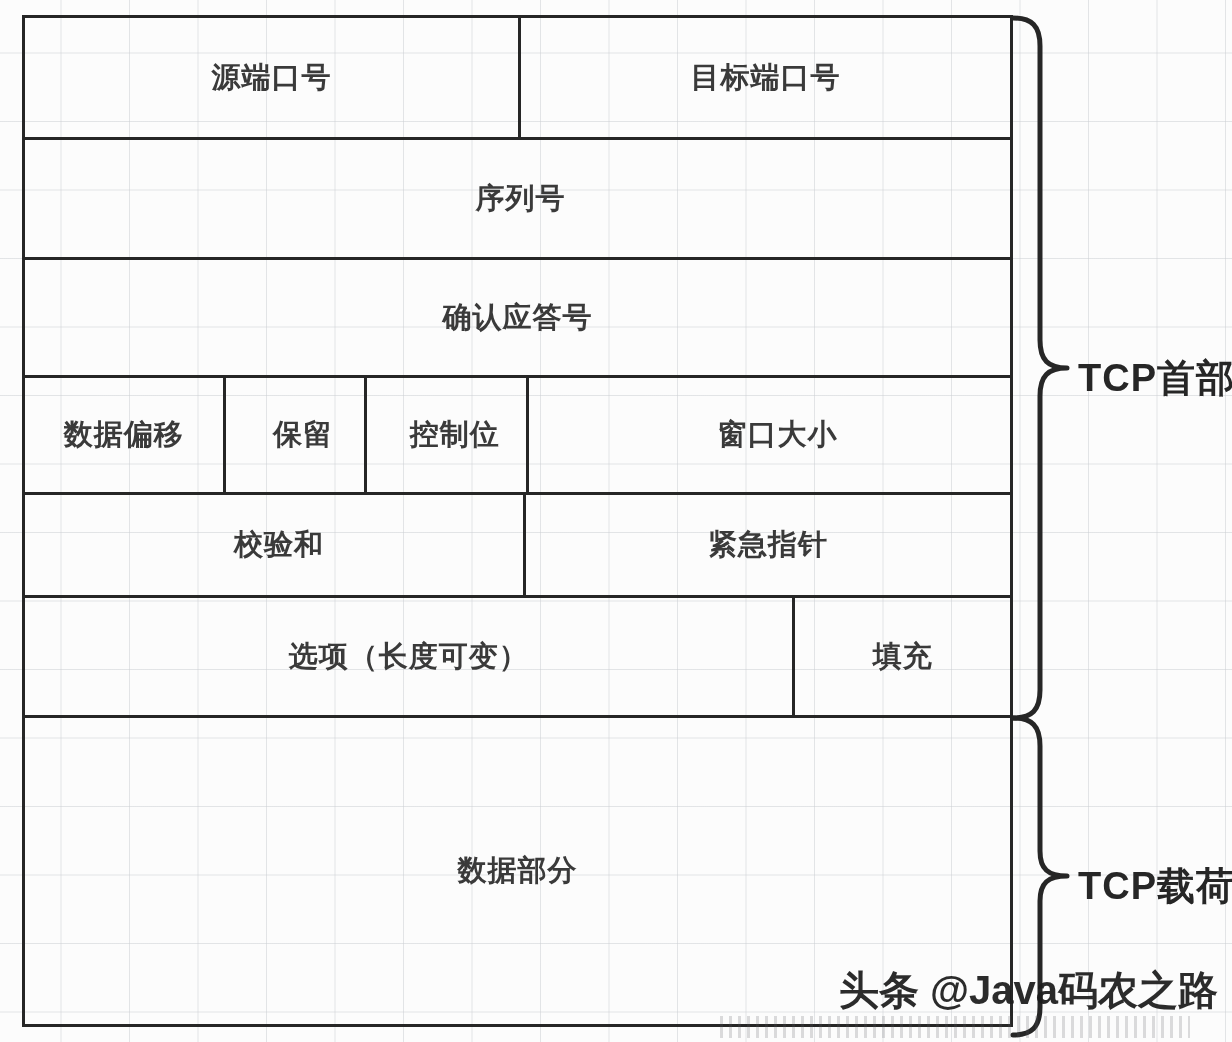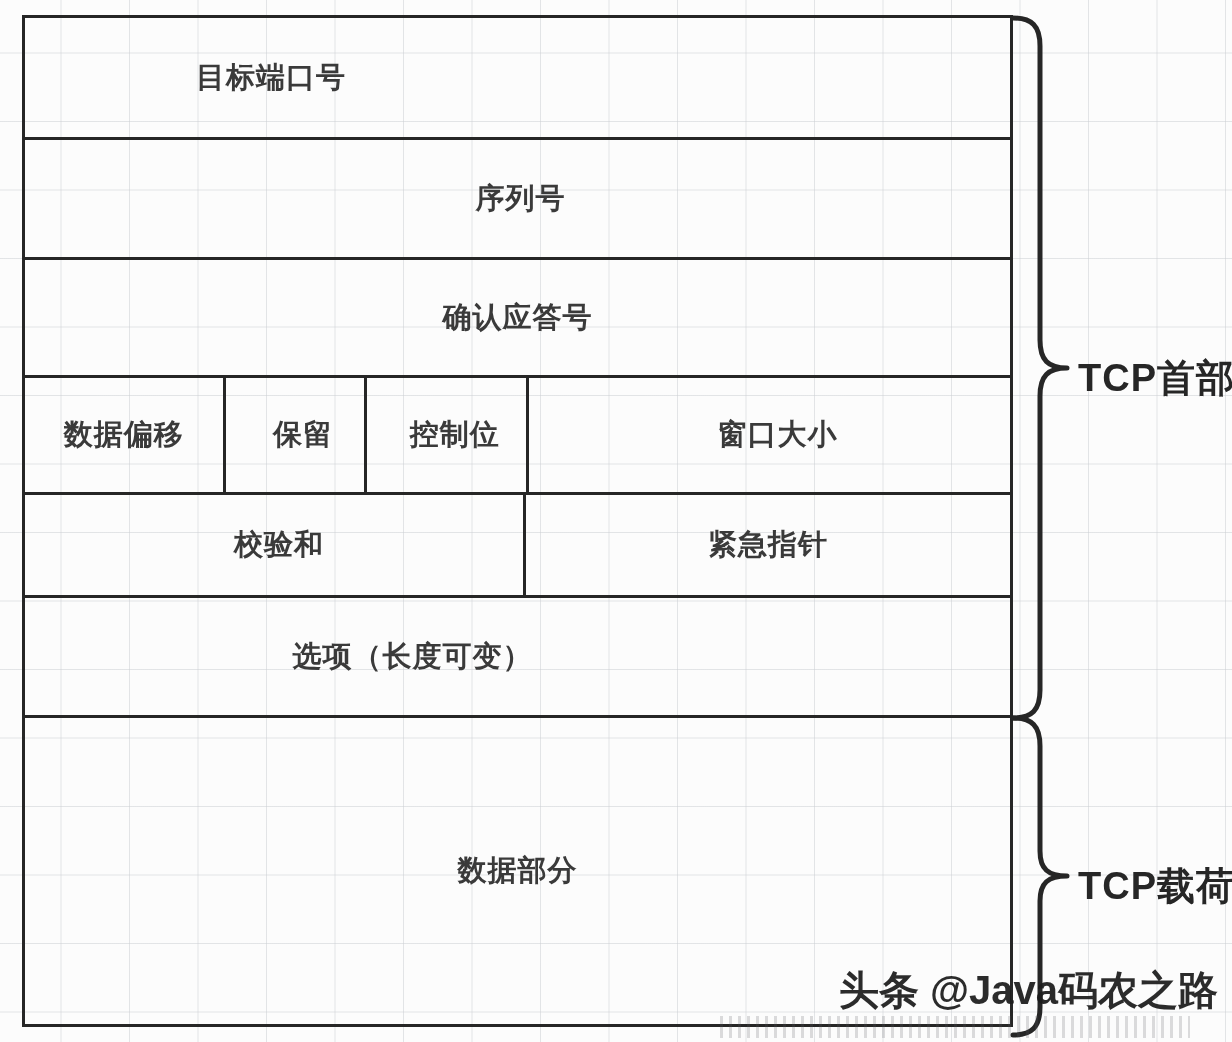--- a/index.html
+++ b/index.html
@@ -110,20 +110,23 @@
   }
 </style>
 </head>
 <body>
 
 <div id="canvas">
 
   <div id="tcp-table">
 
     <div class="row first" style="top:0px; height:125px;">
+      <div class="cell" style="width:499px;">
+        <span>源端口号</span>
+      </div>
       <div class="cell" style="width:492px;">
         <span>目标端口号</span>
       </div>
     </div>
 
     <div class="row" style="top:125px; height:120px;">
       <div class="cell" style="width:100%;padding-left:6px;">
         <span>序列号</span>
       </div>
     </div>
@@ -154,20 +157,23 @@
         <span>校验和</span>
       </div>
       <div class="cell" style="width:492px;">
         <span>紧急指针</span>
       </div>
     </div>
 
     <div class="row" style="top:583px; height:120px;">
       <div class="cell" style="width:775px;">
         <span>选项（长度可变）</span>
+      </div>
+      <div class="cell" style="width:216px;">
+        <span>填充</span>
       </div>
     </div>
 
     <div class="row" style="top:703px; height:309px;">
       <div class="cell" style="width:100%;">
         <span>数据部分</span>
       </div>
     </div>
 
   </div>

